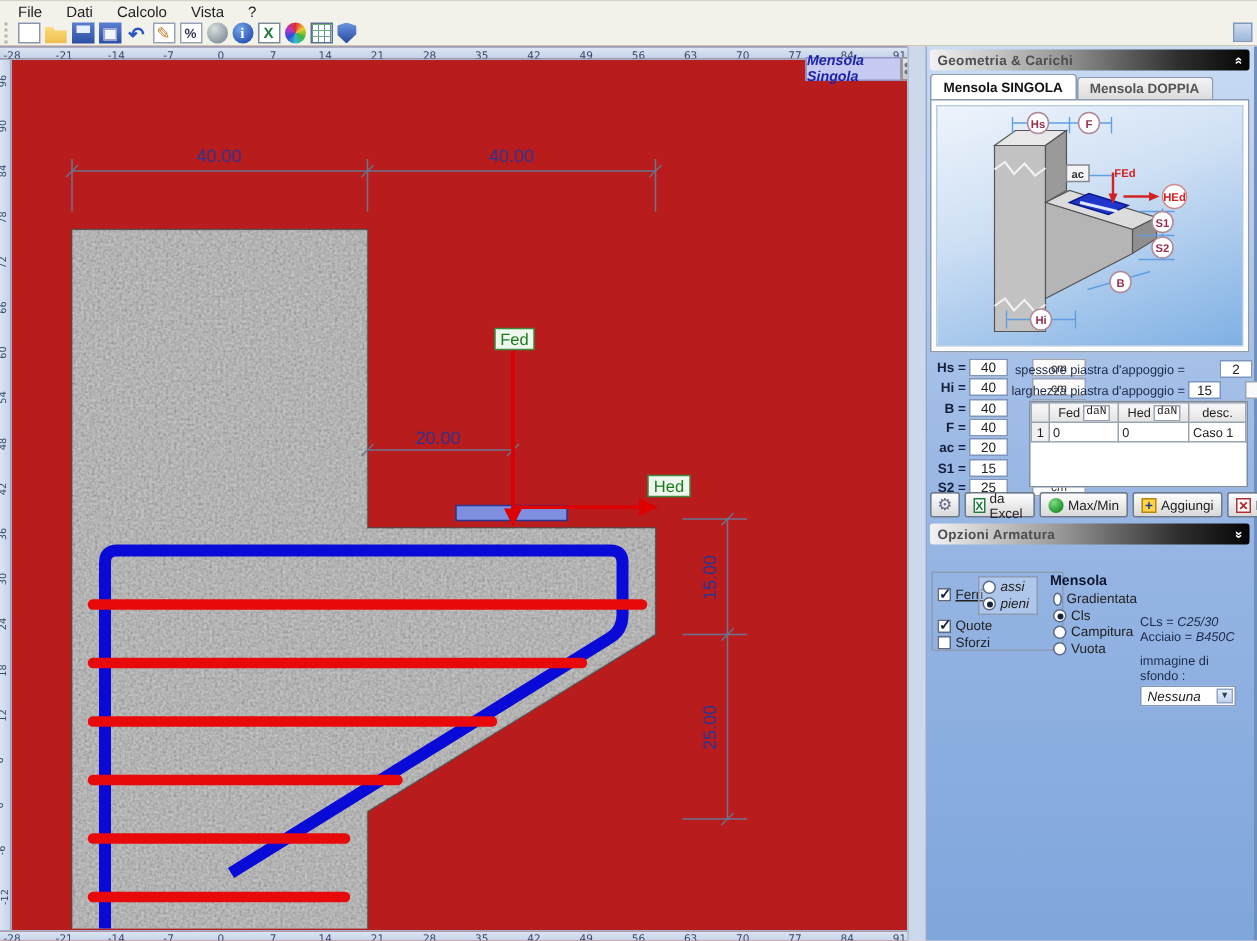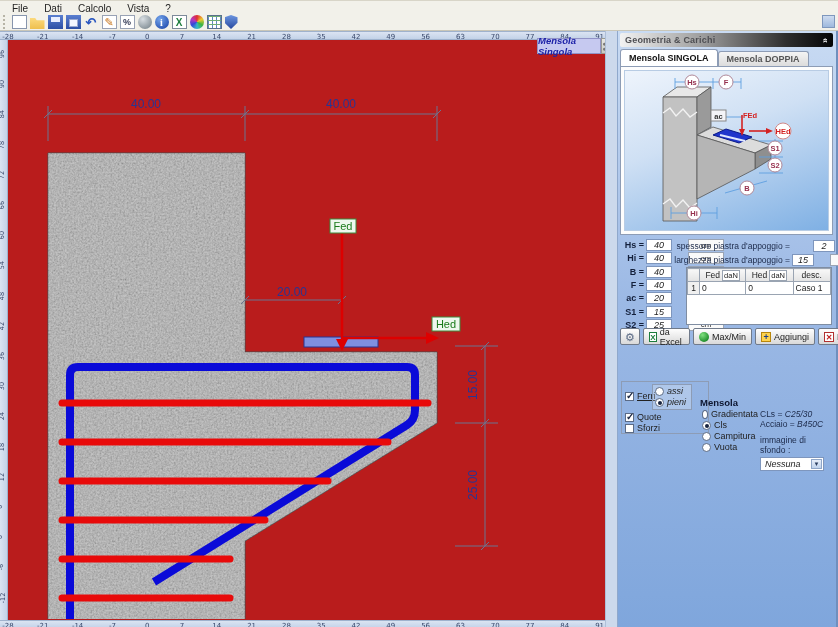--- a/index.html
+++ b/index.html
@@ -60,31 +60,31 @@
   .tabs{position:absolute;left:2px;top:18px;right:3px;height:17px;display:flex;align-items:flex-end;}
   .tab{height:15px;display:flex;align-items:center;padding:0 8px;font-size:9px;font-weight:bold;border:1px solid #8d9cb5;border-bottom:none;border-radius:3px 3px 0 0;background:linear-gradient(#f4f4f4,#dcdcdc);color:#555;}
   .tab.active{height:17px;background:#fff;color:#111;position:relative;z-index:2;}
 
   .diagram-box{position:absolute;left:2px;top:35px;right:3px;height:169px;background:#fdfdfd;border:1px solid #8d9cb5;padding:3px;}
   .diagram-inner{width:100%;height:100%;background:linear-gradient(160deg,#eef4fc,#cfe0f4 40%,#7fb0e4);border:1px solid #b8cce4;}
 
   
   .prow{position:absolute;display:flex;align-items:center;height:12px;}
   .plab{width:24px;text-align:right;font-weight:bold;font-size:9px;color:#14203c;margin-right:2px;}
-  .pinp{width:26px;height:12px;background:#fff;border:1px solid #7e96bd;font-size:9px;display:flex;align-items:center;justify-content:center;font-style:italic;}
+  .pinp{width:26px;height:12px;background:#fff;border:1px solid #7e96bd;font-size:9px;display:flex;align-items:center;justify-content:center;}
   .punit{width:36px;height:12px;margin-left:16px;background:#fafafa;border:1px solid #9aa4b4;font-size:8px;display:flex;align-items:center;justify-content:center;color:#333;}
   .platlab{width:122px;text-align:right;font-size:8.5px;color:#1c2a4a;margin-right:2px;}
   .pinp.small{width:22px;}
 
   .load-table{position:absolute;left:68px;top:236px;right:4px;height:58px;background:#fff;border:1px solid #7f8da2;}
   .load-table table{border-collapse:collapse;width:100%;font-size:8.5px;}
   .load-table th,.load-table td{border:1px solid #9aa4b2;height:13px;font-weight:normal;padding:0 2px;}
   .load-table th{background:linear-gradient(#f8f8f8,#e3e3e3);}
   .hdr-flex{display:flex;align-items:center;justify-content:center;gap:2px;}
-  .dan-chip{border:1px solid #9aa4b2;background:#fff;font-size:7.5px;padding:0 1px;line-height:9px;}
+  .dan-chip{border:1px solid #9aa4b2;background:#fff;font-size:7.5px;padding:0 1px;line-height:9px;font-family:Liberation Mono, monospace;}
   .c0{width:12px;text-align:center;background:#f0f0f0;}
   .c3{text-align:left;}
 
   .btn-row{position:absolute;left:2px;top:297px;right:3px;height:17px;display:flex;gap:3px;}
   .pbtn{height:17px;background:linear-gradient(#fefefe,#d9d9d9);border:1px solid #707a8a;border-radius:2px;font-size:9px;color:#222;display:flex;align-items:center;justify-content:center;gap:3px;padding:0 5px;}
   .bi{display:inline-block;width:10px;height:10px;font-size:9px;line-height:10px;text-align:center;}
   .bi-gear{color:#5b6b86;font-size:11px;}
   .bi-excel{border:1px solid #1d7d3c;background:#fff;color:#1d7d3c;font-weight:bold;font-size:8px;}
   .bi-max{border-radius:50%;background:radial-gradient(circle at 35% 30%,#7fe07f,#1d8c2a 75%);}
   .bi-add{background:#ffd34d;border:1px solid #b8860b;color:#1a3d8c;font-weight:bold;font-size:9px;line-height:9px;}
@@ -93,21 +93,21 @@
   
   .opt-leftbox{position:absolute;left:3px;top:350px;width:88px;height:53px;border:1px solid #8d9cb5;}
   .chkrow{position:absolute;display:flex;align-items:center;gap:3px;}
   .cb{width:9px;height:9px;background:#fff;border:1px solid #5b6b86;position:relative;}
   .cb.checked::after{content:"✓";position:absolute;left:0px;top:-3px;font-size:10px;color:#16233f;font-weight:bold;}
   .radio{width:9px;height:9px;border-radius:50%;background:#fff;border:1px solid #5b6b86;position:relative;}
   .radio.sel::after{content:"";position:absolute;left:2px;top:2px;width:4px;height:4px;border-radius:50%;background:#16233f;}
   .lab-u{text-decoration:underline;}
   .subgroup{position:absolute;left:30px;top:-8px;width:40px;height:26px;border:1px solid #8d9cb5;background:rgba(255,255,255,.25);font-style:italic;}
   .radrow{display:flex;align-items:center;gap:3px;height:10px;margin:1px 0 0 2px;}
-  .mensola-col{position:absolute;left:82px;top:351px;width:58px;margin-top:15px;}
+  .mensola-col{position:absolute;left:82px;top:351px;width:58px;}
   .mensola-title{font-weight:bold;font-size:9.5px;color:#0d1630;margin-bottom:1px;}
   .right-col{position:absolute;left:142px;top:358px;width:66px;margin-top:20px;}
   .matline{font-size:8.5px;color:#1c2a4a;height:10px;}
   .matline i{font-style:italic;}
   .sfondo-label{margin-top:6px;font-size:8.5px;color:#1c2a4a;}
   .dropdown{margin-top:2px;width:64px;height:14px;background:#fff;border:1px solid #7e96bd;display:flex;align-items:center;font-size:9px;font-style:italic;padding-left:4px;position:relative;}
   .dropdown .arrow{position:absolute;right:1px;top:1px;bottom:1px;width:11px;background:linear-gradient(#e7eefa,#bfd2ec);border:1px solid #8fa6c8;font-size:6px;font-style:normal;color:#2c3e60;display:flex;align-items:center;justify-content:center;}
 </style>
 </head>
 <body>
@@ -454,20 +454,24 @@
       <div class="pbtn">
           <span class="bi bi-add">+</span>
           <span>Aggiungi</span>
         </div>
       <div class="pbtn">
           <span class="bi bi-del">✕</span>
           <span>Elimina</span>
         </div>
     </div>
 
+    <div class="sec-bar" style="top:318px">
+      <span class="sec-title">Opzioni Armatura</span>
+      <span class="chev chev-down">»</span>
+    </div>
 
 
     <div class="opt-leftbox">
       <div class="chkrow" style="left:3px;top:9px">
         <span class="cb checked"></span>
         <span class="lab-u">Ferri</span>
       </div>
       <div class="subgroup" style="top:2px">
         <div class="radrow">
           <span class="radio"></span>

